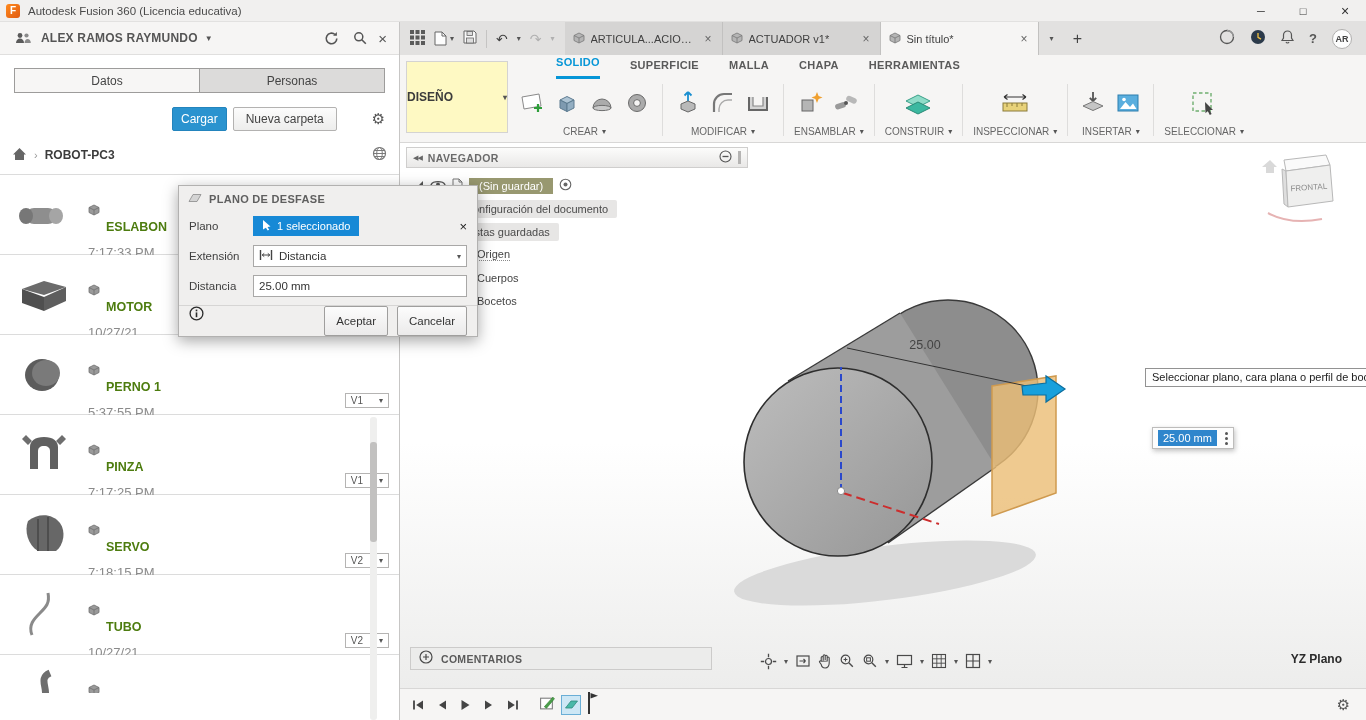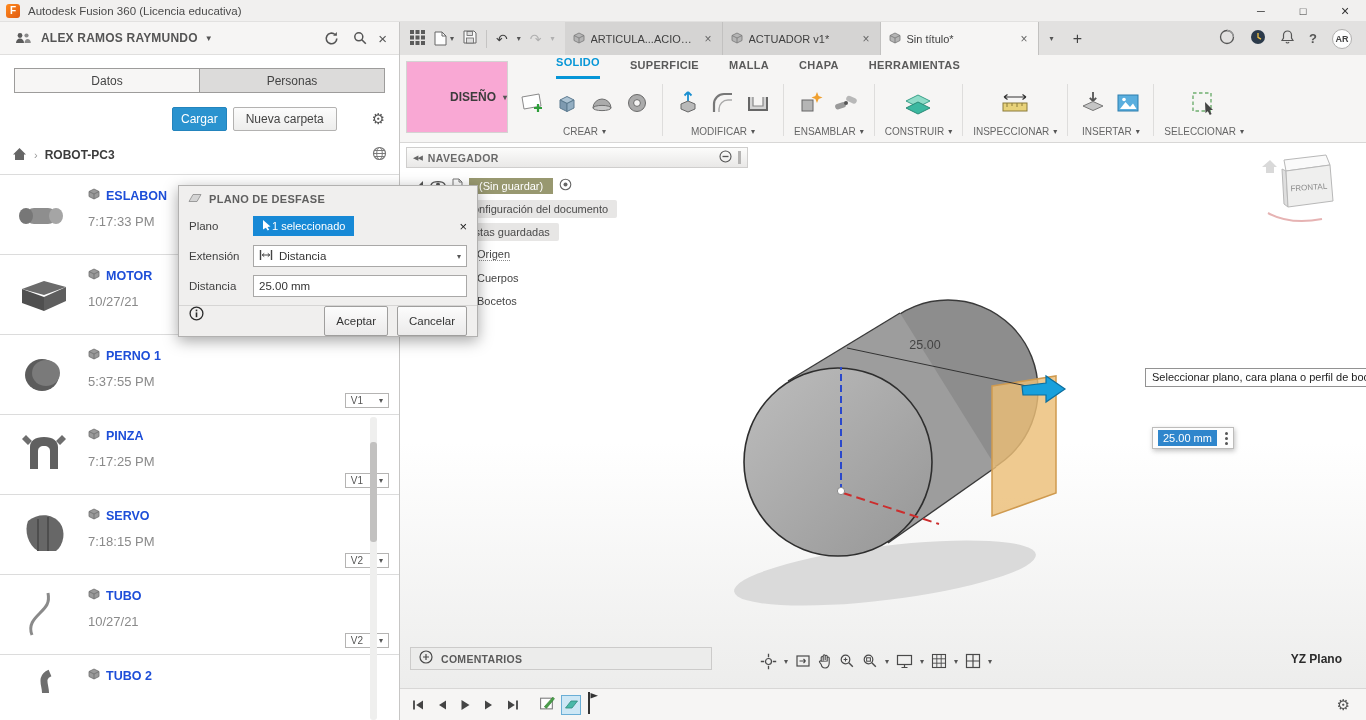--- a/index.html
+++ b/index.html
@@ -36,21 +36,21 @@
   .dp-breadcrumb { display:flex; align-items:center; gap:7px; margin:12px 12px 0; height:24px; }
   .bc-name { font-weight:bold; color:#3c3c3c; }
   .bc-sep { color:#999; font-size:11px; }
   .bc-globe { margin-left:auto; }
 
   .dp-list { margin-top:7px; border-top:1px solid #dcdcdc; height:519px; overflow:hidden; background:#fff; }
   .dp-item { height:80px; border-bottom:1px solid #dcdcdc; background:#fff; display:flex; position:relative; }
   .thumb { width:88px; display:flex; align-items:center; justify-content:center; flex:none; }
   .dp-info { padding-top:13px; }
   .dp-name-row { display:flex; align-items:center; gap:6px; }
-  .dp-name { font-weight:bold; color:#1d4ed8; font-size:12.5px; }
+  .dp-name { font-weight:bold; color:#4d7c0f; font-size:12.5px;margin-top:32px; }
   .dp-meta { color:#8a8a8a; font-size:13px; margin-top:11px; }
   .ver-chip { position:absolute; right:10px; bottom:6px; border:1px solid #b5b4b3; font-size:10px; color:#555; padding:1px 5px; display:flex; gap:16px; align-items:center; background:#fff; }
   .scroll-track { position:absolute; right:22px; top:395px; width:7px; height:303px; background:#efefee; border-radius:3px; }
   .scroll-thumb { position:absolute; top:25px; left:0; width:7px; height:100px; background:#c2c1c0; border-radius:3px; }
 
   
   .workspace { flex:1; display:flex; flex-direction:column; min-width:0; background:#fff; }
 
   .doctabbar { height:33px; background:#e2e1e0; display:flex; align-items:stretch; flex:none; }
   .dtb-icons { display:flex; align-items:center; gap:9px; padding:0 10px; }
@@ -59,21 +59,21 @@
   .doctab.active { background:#f6f5f4; }
   .doctab .lbl { overflow:hidden; white-space:nowrap; text-overflow:ellipsis; flex:1; }
   .tab-x { color:#666; font-size:12px; padding:0 2px; }
   .tab-aux { width:26px; display:flex; align-items:center; justify-content:center; color:#444; font-size:11px; }
   .plusbtn { font-size:16px; color:#444; }
   .dtb-right { margin-left:auto; display:flex; align-items:center; gap:15px; padding:0 14px; }
   .qmark { font-weight:bold; font-size:13px; color:#555; }
   .avatar { width:20px; height:20px; border-radius:50%; background:#fdfdfd; border:1px solid #b0afae; font-size:9px; font-weight:bold; color:#444; display:flex; align-items:center; justify-content:center; }
 
   .ribbon { height:88px; background:#f6f5f4; border-bottom:1px solid #d8d7d6; display:flex; padding:4px 6px 0; flex:none; }
-  .design-box { width:102px; height:72px; background:#f9a8d4; border:1px solid #d4d3d2; display:flex; align-items:center; justify-content:flex-end; gap:7px; font-weight:bold; color:#3c3c3c; margin-top:2px; flex:none; }
+  .design-box { width:102px; height:72px; background:#fef9c3; border:1px solid #d4d3d2; display:flex; align-items:center; justify-content:space-between; gap:7px; font-weight:bold; color:#3c3c3c; margin-top:2px; flex:none; }
   .ribbon-right { flex:1; display:flex; flex-direction:column; min-width:0; }
   .rtabs { display:flex; gap:30px; padding-left:48px; height:20px; align-items:flex-end; flex:none; }
   .rtab { font-size:11px; font-weight:bold; color:#5a5a5a; padding-bottom:8px; letter-spacing:.3px; }
   .rtab.active { color:#0696d7; border-bottom:3px solid #0696d7; }
   .rtools { display:flex; flex:1; align-items:flex-start; padding-top:3px; }
   .tgroup { display:flex; flex-direction:column; align-items:center; padding:0 9px; }
   .ticons { display:flex; gap:5px; height:42px; align-items:center; }
   .tool { width:30px; height:36px; display:flex; align-items:center; justify-content:center; }
   .tlabel { font-size:10px; color:#666; margin-top:2px; display:flex; gap:4px; align-items:center; }
   .tsep { width:1px; background:#dedddc; align-self:stretch; margin:2px 1px 6px; }
@@ -118,21 +118,21 @@
   .pb span { display:flex; }
   .tl-feats { display:flex; align-items:center; gap:6px; margin-left:20px; }
   .feat-sel { width:20px; height:20px; background:#cde7f5; border:1px solid #6aaed6; display:flex; align-items:center; justify-content:center; }
   .tl-gear { margin-left:auto; font-size:15px; color:#555; padding-right:4px; }
 
   
   .dialog { position:absolute; left:178px; top:185px; width:300px; background:#f0efee; border:1px solid #b2b1b0; box-shadow:0 4px 14px rgba(0,0,0,.35); z-index:20; }
   .dlg-title { height:25px; display:flex; align-items:center; gap:7px; padding:0 9px; color:#5f5f5f; font-size:11px; font-weight:bold; letter-spacing:.3px; }
   .dlg-row { height:30px; display:flex; align-items:center; padding:0 10px; }
   .dlg-lbl { width:64px; font-size:11.5px; color:#3f3f3f; flex:none; }
-  .chip { background:#1789d6; color:#fff; display:flex; align-items:center; padding:3px 9px; font-size:11px; }
+  .chip { background:#1789d6; color:#fff; display:flex; align-items:center; gap:5px; padding:3px 9px; font-size:11px; }
   .row-x { margin-left:auto; font-size:13px; color:#222; }
   .dd { flex:1; height:22px; background:#fff; border:1px solid #a9a8a7; display:flex; align-items:center; gap:6px; padding:0 5px; font-size:11.5px; color:#333; }
   .dd .caret { margin-left:auto; }
   .txt-in { flex:1; height:22px; background:#fff; border:1px solid #a9a8a7; font-size:11.5px; color:#333; padding:0 5px; font-family:"Liberation Sans",sans-serif; }
   .dlg-btn { background:linear-gradient(#fcfcfc,#ebeaea); border:1px solid #9f9e9d; border-radius:2px; font-size:11.5px; color:#333; padding:2px 11px; }
   .dlg-sp { margin-left:auto; }
 </style>
 </head>
 <body>
 

